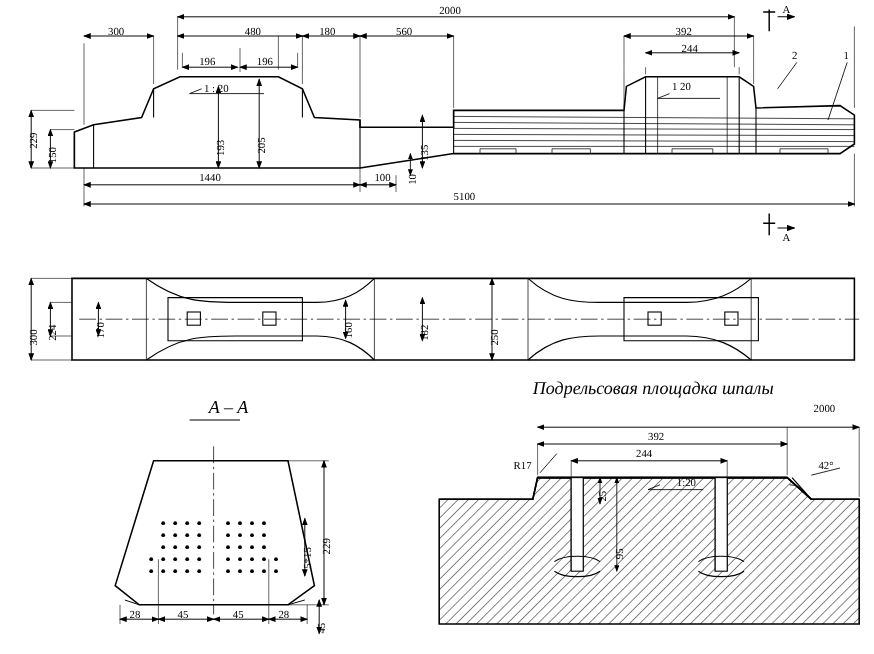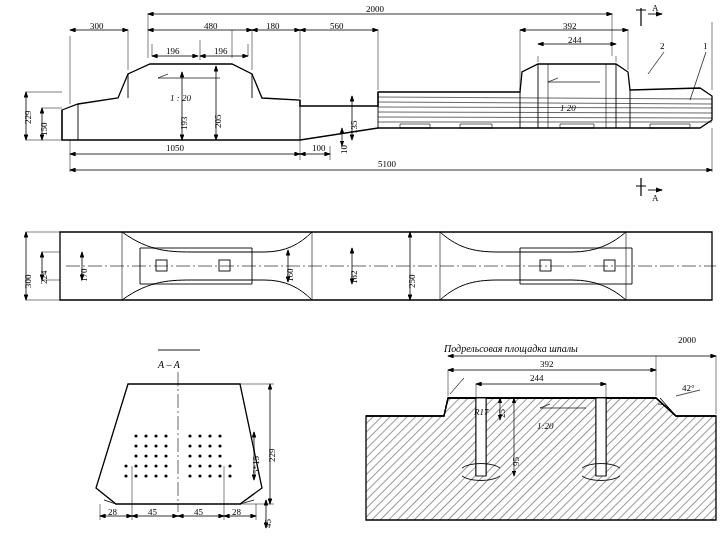--- a/index.html
+++ b/index.html
@@ -1,23 +1,23 @@
 <!DOCTYPE html>
 <html><head>
 <meta charset="utf-8">
 <style>
   html,body{margin:0;padding:0;background:#ffffff;}
   body{width:728px;height:545px;position:relative;overflow:hidden;
        font-family:"Liberation Serif", serif;color:#000;}
   .stage{position:absolute;left:0;top:0;width:728px;height:545px;}
   svg{position:absolute;left:0;top:0;width:728px;height:545px;}
   .lbl{position:absolute;font-size:9px;line-height:9px;color:#000;white-space:nowrap;}
-  .lbl.it{font-style:italic;margin-top:24px;}
+  .lbl.it{}
   .rot{transform-origin:0 0;}
-  .ttl{font-size:10px;font-style:italic;}
+  .ttl{font-size:15px;font-style:italic;}
 </style>
 </head>
 <body>
 
 <div class="stage">
 
 <svg viewBox="0 0 728 545">
   <defs>
     <marker id="ar" markerWidth="8" markerHeight="6" refX="7" refY="3" orient="auto">
       <path d="M0,0 L8,3 L0,6 z" fill="#000"></path>
@@ -239,60 +239,60 @@
 <div class="lbl" style="left:90px;top:22px">300</div>
 <div class="lbl" style="left:204px;top:22px">480</div>
 <div class="lbl" style="left:266px;top:22px">180</div>
 <div class="lbl" style="left:330px;top:22px">560</div>
 <div class="lbl" style="left:366px;top:5px">2000</div>
 <div class="lbl" style="left:563px;top:22px">392</div>
 <div class="lbl" style="left:568px;top:36px">244</div>
 <div class="lbl" style="left:166px;top:47px">196</div>
 <div class="lbl" style="left:214px;top:47px">196</div>
 <div class="lbl it" style="left:170px;top:70px">1 : 20</div>
-<div class="lbl it" style="left:560px;top:80px">1 20</div>
+<div class="lbl it" style="left:560px;top:68px">1 20</div>
 
 <div class="lbl" style="left:660px;top:42px">2</div>
 <div class="lbl" style="left:703px;top:42px">1</div>
 
 <div class="lbl" style="left:652px;top:4px">A</div>
 <div class="lbl" style="left:652px;top:194px">A</div>
 
 <div class="lbl rot" style="left:24px;top:124px;transform:rotate(-90deg)">229</div>
 <div class="lbl rot" style="left:40px;top:136px;transform:rotate(-90deg)">150</div>
 
 <div class="lbl rot" style="left:180px;top:130px;transform:rotate(-90deg)">193</div>
 <div class="lbl rot" style="left:214px;top:128px;transform:rotate(-90deg)">205</div>
 <div class="lbl rot" style="left:350px;top:134px;transform:rotate(-90deg)">135</div>
 <div class="lbl rot" style="left:340px;top:154px;transform:rotate(-90deg)">10</div>
 
-<div class="lbl" style="left:166px;top:144px">1050</div>
+<div class="lbl" style="left:166px;top:144px">1440</div>
 <div class="lbl" style="left:312px;top:144px">100</div>
 <div class="lbl" style="left:378px;top:160px">5100</div>
 
 <div class="lbl rot" style="left:24px;top:288px;transform:rotate(-90deg)">300</div>
 <div class="lbl rot" style="left:40px;top:284px;transform:rotate(-90deg)">224</div>
 <div class="lbl rot" style="left:80px;top:282px;transform:rotate(-90deg)">170</div>
 <div class="lbl rot" style="left:286px;top:282px;transform:rotate(-90deg)">160</div>
 <div class="lbl rot" style="left:350px;top:284px;transform:rotate(-90deg)">182</div>
 <div class="lbl rot" style="left:408px;top:288px;transform:rotate(-90deg)">250</div>
 
-<div class="lbl ttl it" style="left:158px;top:336px">A – A</div>
+<div class="lbl ttl it" style="left:174px;top:336px">A – A</div>
 <div class="lbl ttl it" style="left:444px;top:320px">Подрельсовая площадка шпалы</div>
 
 <div class="lbl rot" style="left:268px;top:462px;transform:rotate(-90deg)">229</div>
 <div class="lbl rot" style="left:252px;top:474px;transform:rotate(-90deg)">5*15</div>
 <div class="lbl" style="left:108px;top:508px">28</div>
 <div class="lbl" style="left:148px;top:508px">45</div>
 <div class="lbl" style="left:194px;top:508px">45</div>
 <div class="lbl" style="left:232px;top:508px">28</div>
 <div class="lbl rot" style="left:264px;top:528px;transform:rotate(-90deg)">45</div>
 
 <div class="lbl" style="left:678px;top:336px">2000</div>
 <div class="lbl" style="left:540px;top:360px">392</div>
 <div class="lbl" style="left:530px;top:374px">244</div>
-<div class="lbl it" style="left:474px;top:384px">R17</div>
+<div class="lbl it" style="left:428px;top:384px">R17</div>
 <div class="lbl rot" style="left:498px;top:418px;transform:rotate(-90deg)">25</div>
 <div class="lbl rot" style="left:512px;top:466px;transform:rotate(-90deg)">95</div>
-<div class="lbl it" style="left:537px;top:398px">1:20</div>
+<div class="lbl it" style="left:564px;top:398px">1:20</div>
 <div class="lbl" style="left:682px;top:384px">42°</div>
 
 </div>
 
 </body></html>

